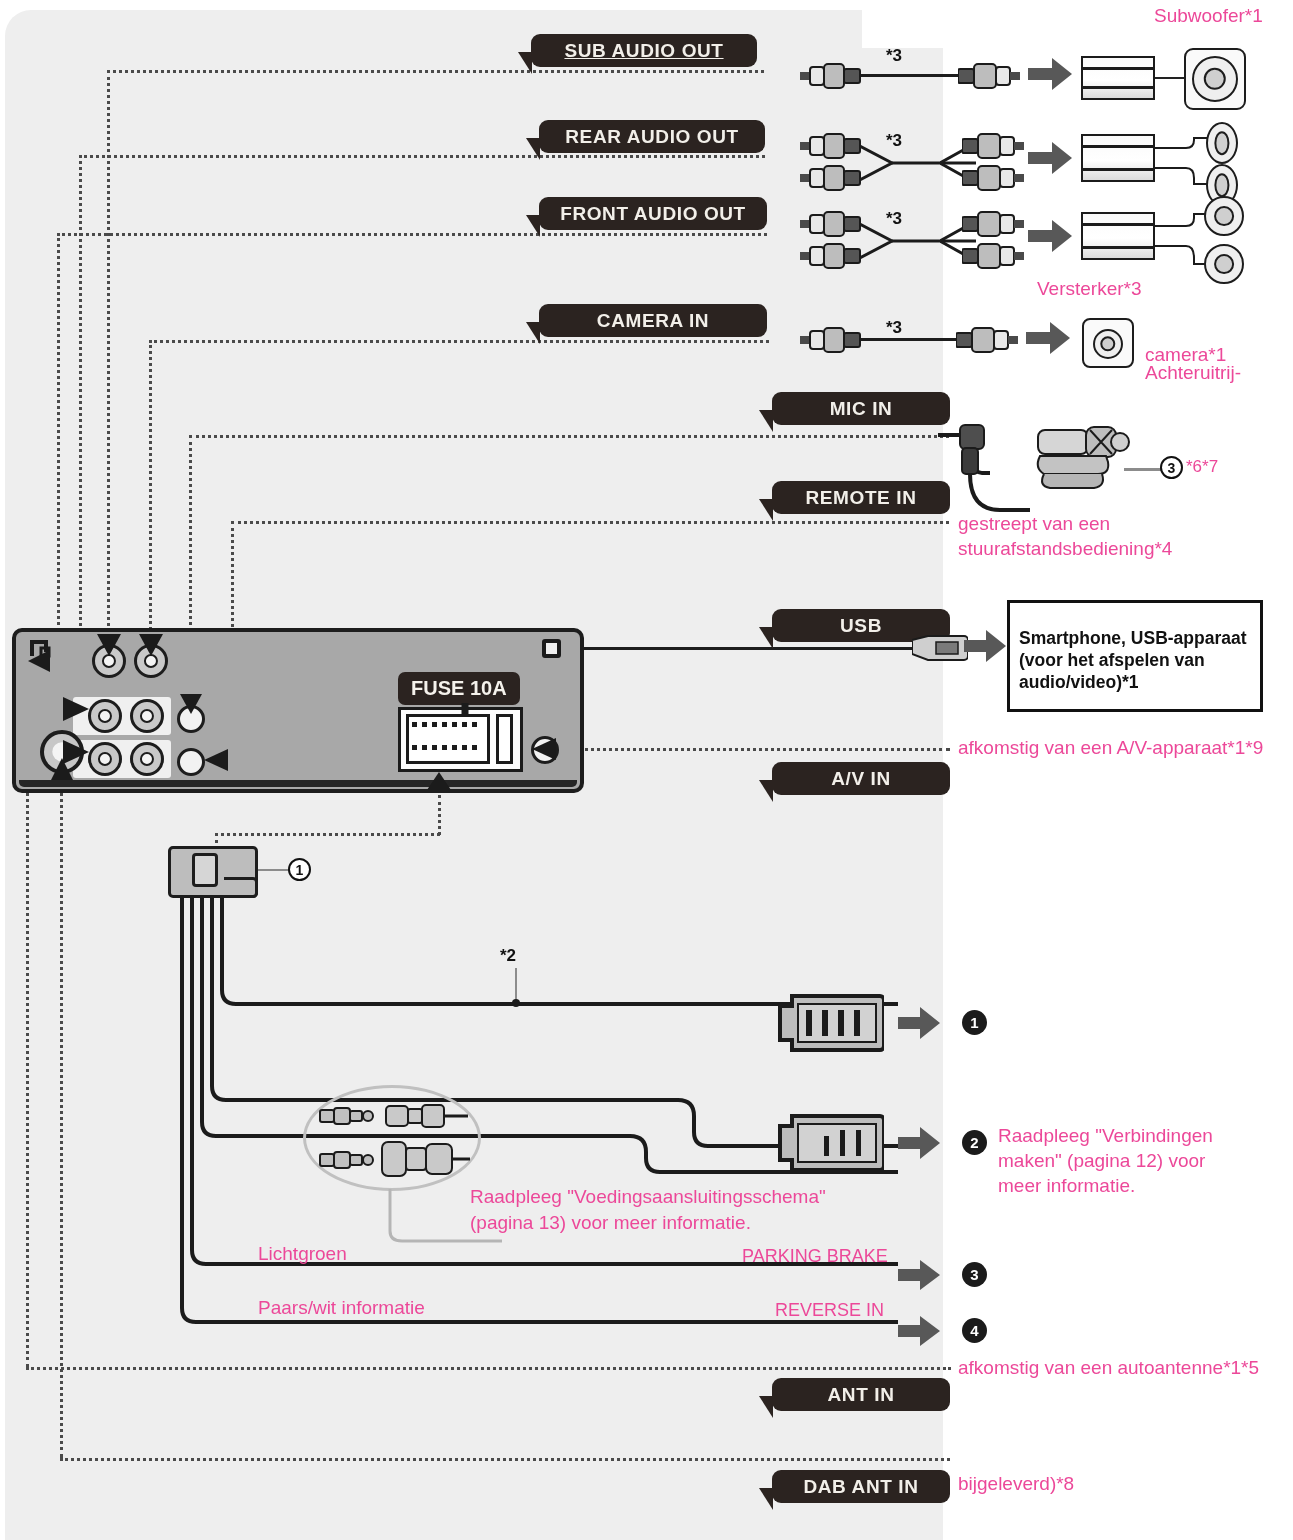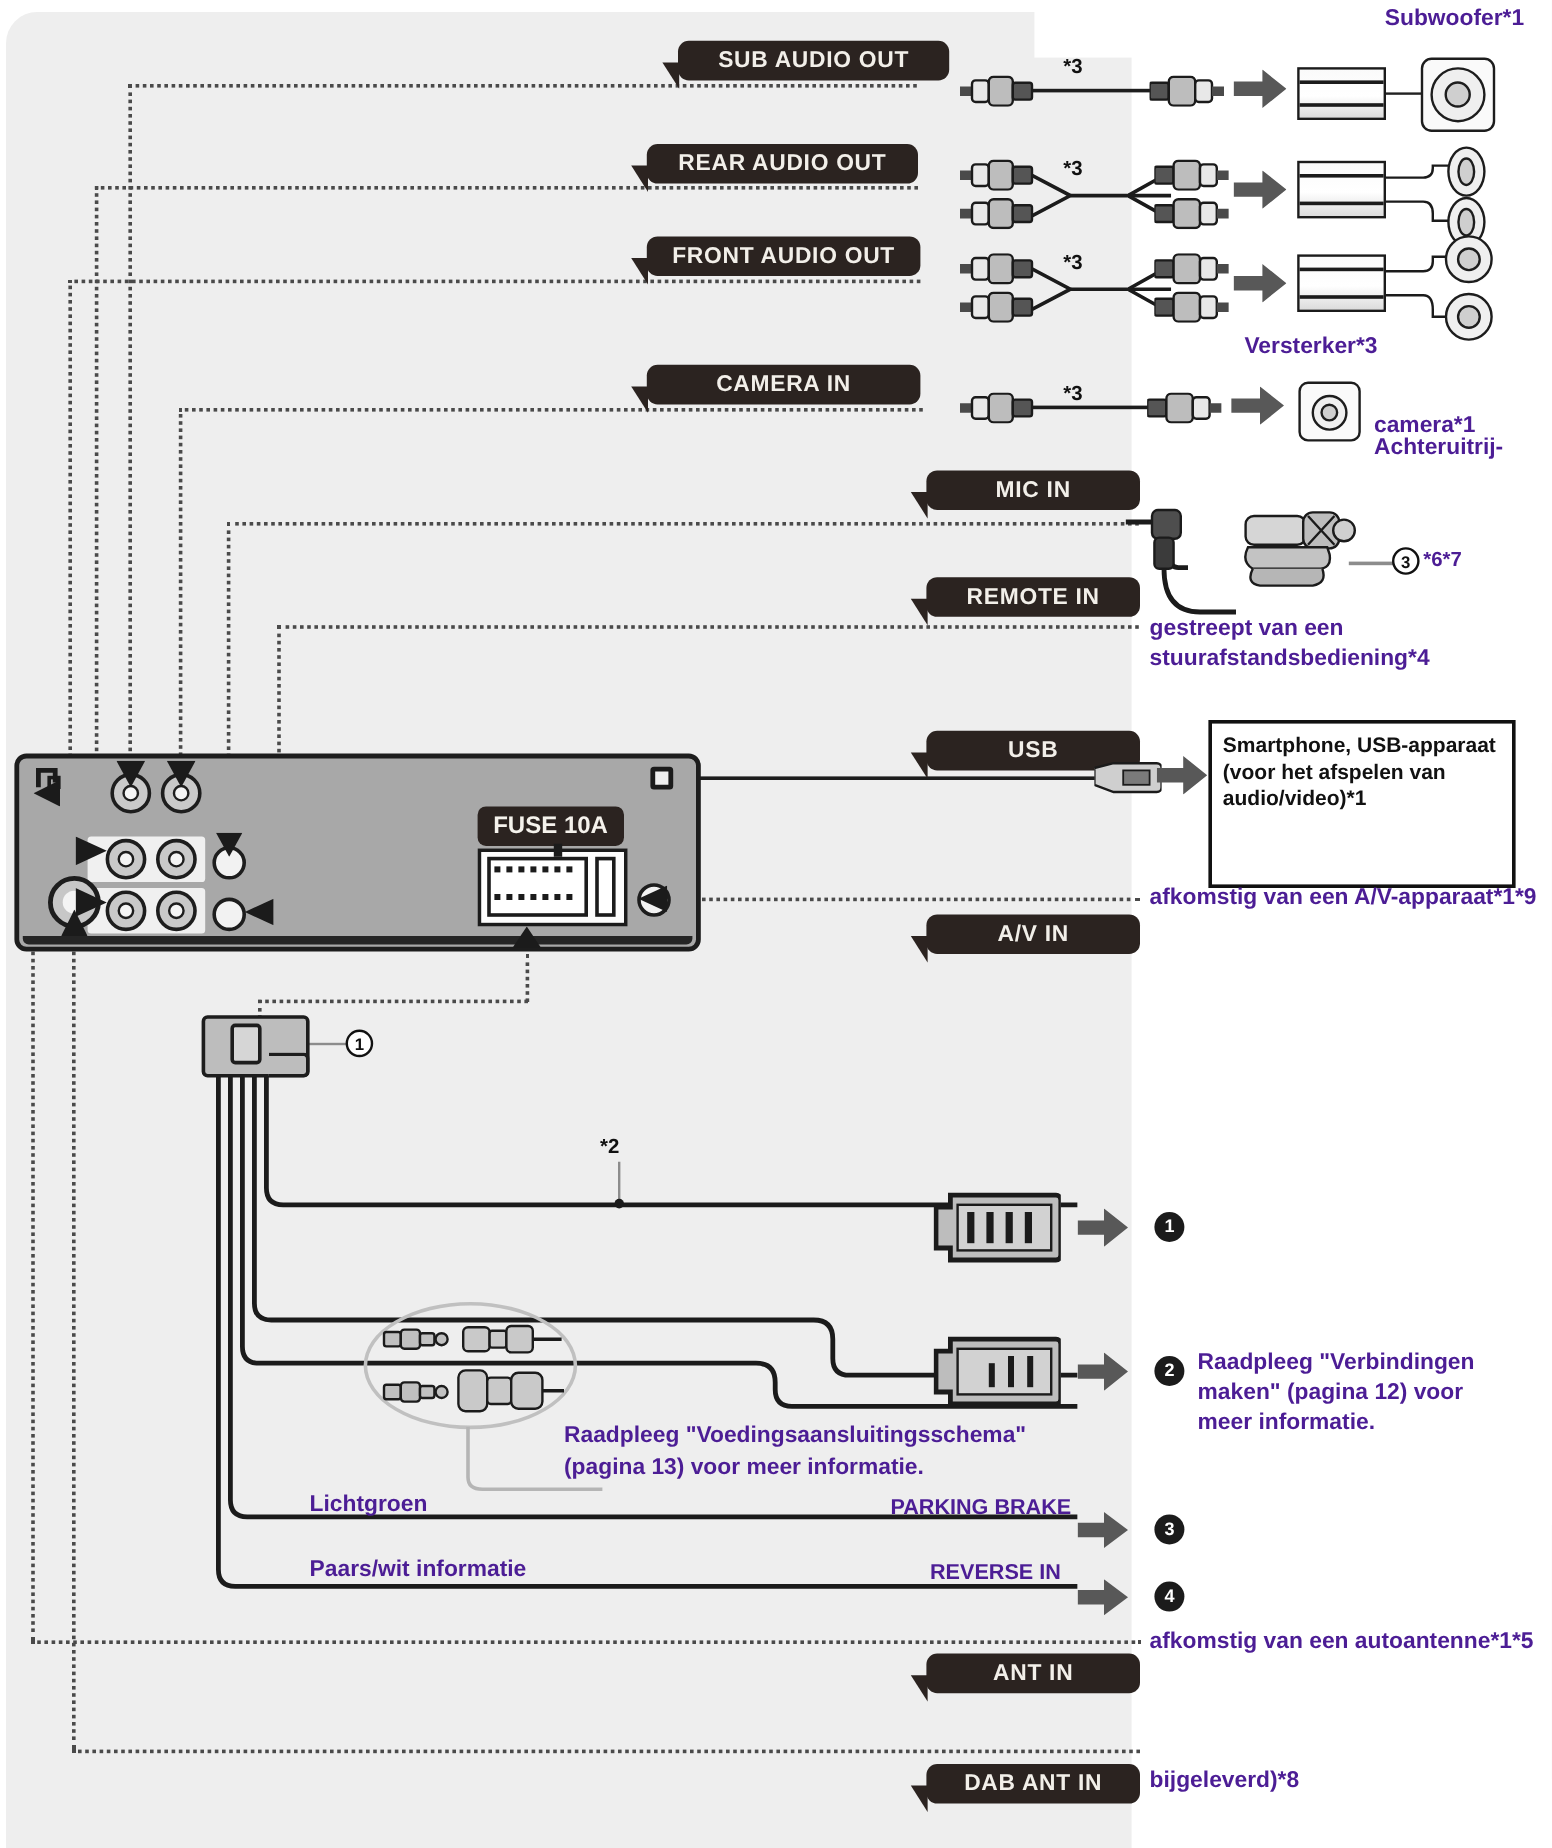--- a/index.html
+++ b/index.html
@@ -142,35 +142,35 @@
     color: #f5f2ec;
     font-weight: bold;
     font-size: 20px;
     padding: 5px 13px;
     border-radius: 7px;
     z-index: 8;
   }
   
   .txt {
     position: absolute;
-    font-weight: bold;
-    color: #4c1d95;
+    font-weight: normal;
+    color: #ec4899;
     z-index: 7;
     line-height: 1.22;
   }
   .astx { position:absolute; font-weight:bold; font-size:17px; color:#111; z-index:7; }
   
   #usb-device-box {
     position: absolute;
     left: 1007px; top: 600px;
-    width: 256px; height: 140px;
+    width: 256px; height: 112px;
     border: 3px solid #111;
     background: #fff;
     z-index: 7;
-    padding: 7px 9px;
+    padding: 24px 9px;
     font-size: 17.5px;
     font-weight: bold;
     line-height: 1.26;
     color: #111;
   }
   .num-badge {
     position: absolute;
     width: 25px; height: 25px;
     border-radius: 50%;
     background: #1b1b1b;
@@ -287,21 +287,21 @@
   <div class="dot-v" style="left:26px; top:660px; height:707px;"></div>
   <div class="dot-h" style="left:26px; top:1367px; width:925px;"></div>
 
   <div class="dot-v" style="left:60px; top:768px; height:690px;"></div>
   <div class="dot-h" style="left:60px; top:1458px; width:890px;"></div>
 
   <div class="dot-v" style="left:438px; top:795px; height:40px;"></div>
   <div class="dot-h" style="left:215px; top:833px; width:225px;"></div>
   <div class="dot-v" style="left:215px; top:833px; height:22px;"></div>
 
-  <div class="badge" style="left:565px; top:34px; width:226px;">
+  <div class="badge" style="left:531px; top:34px; width:226px;text-decoration:underline;">
     <span class="tail"></span>
     <span>SUB AUDIO OUT</span>
   </div>
   <div class="badge" style="left:539px; top:120px; width:226px;">
     <span class="tail"></span>
     <span>REAR AUDIO OUT</span>
   </div>
   <div class="badge" style="left:539px; top:197px; width:228px;">
     <span class="tail"></span>
     <span>FRONT AUDIO OUT</span>

